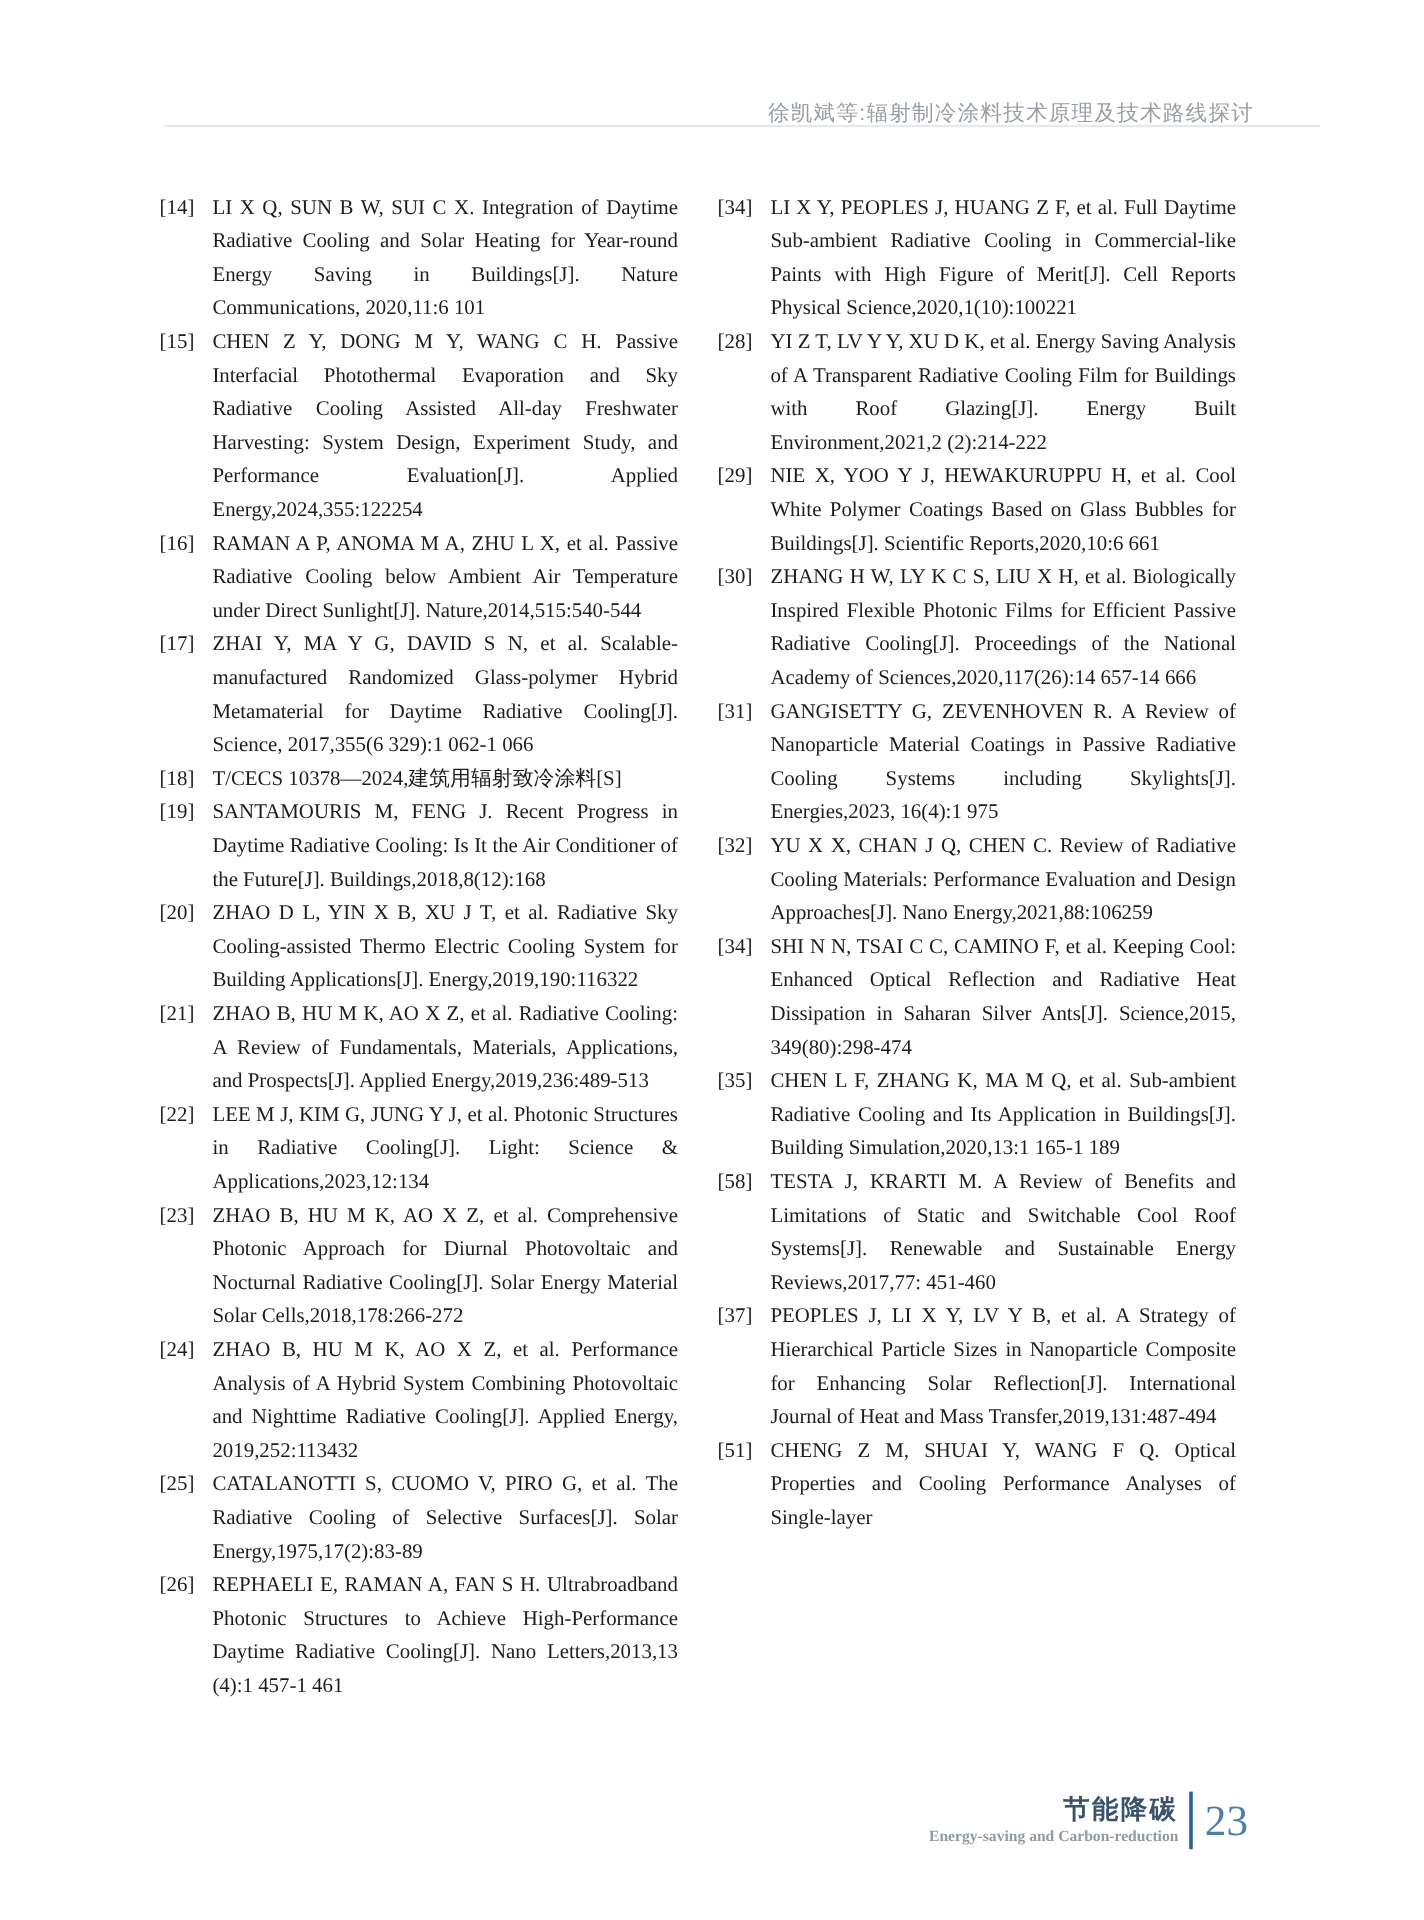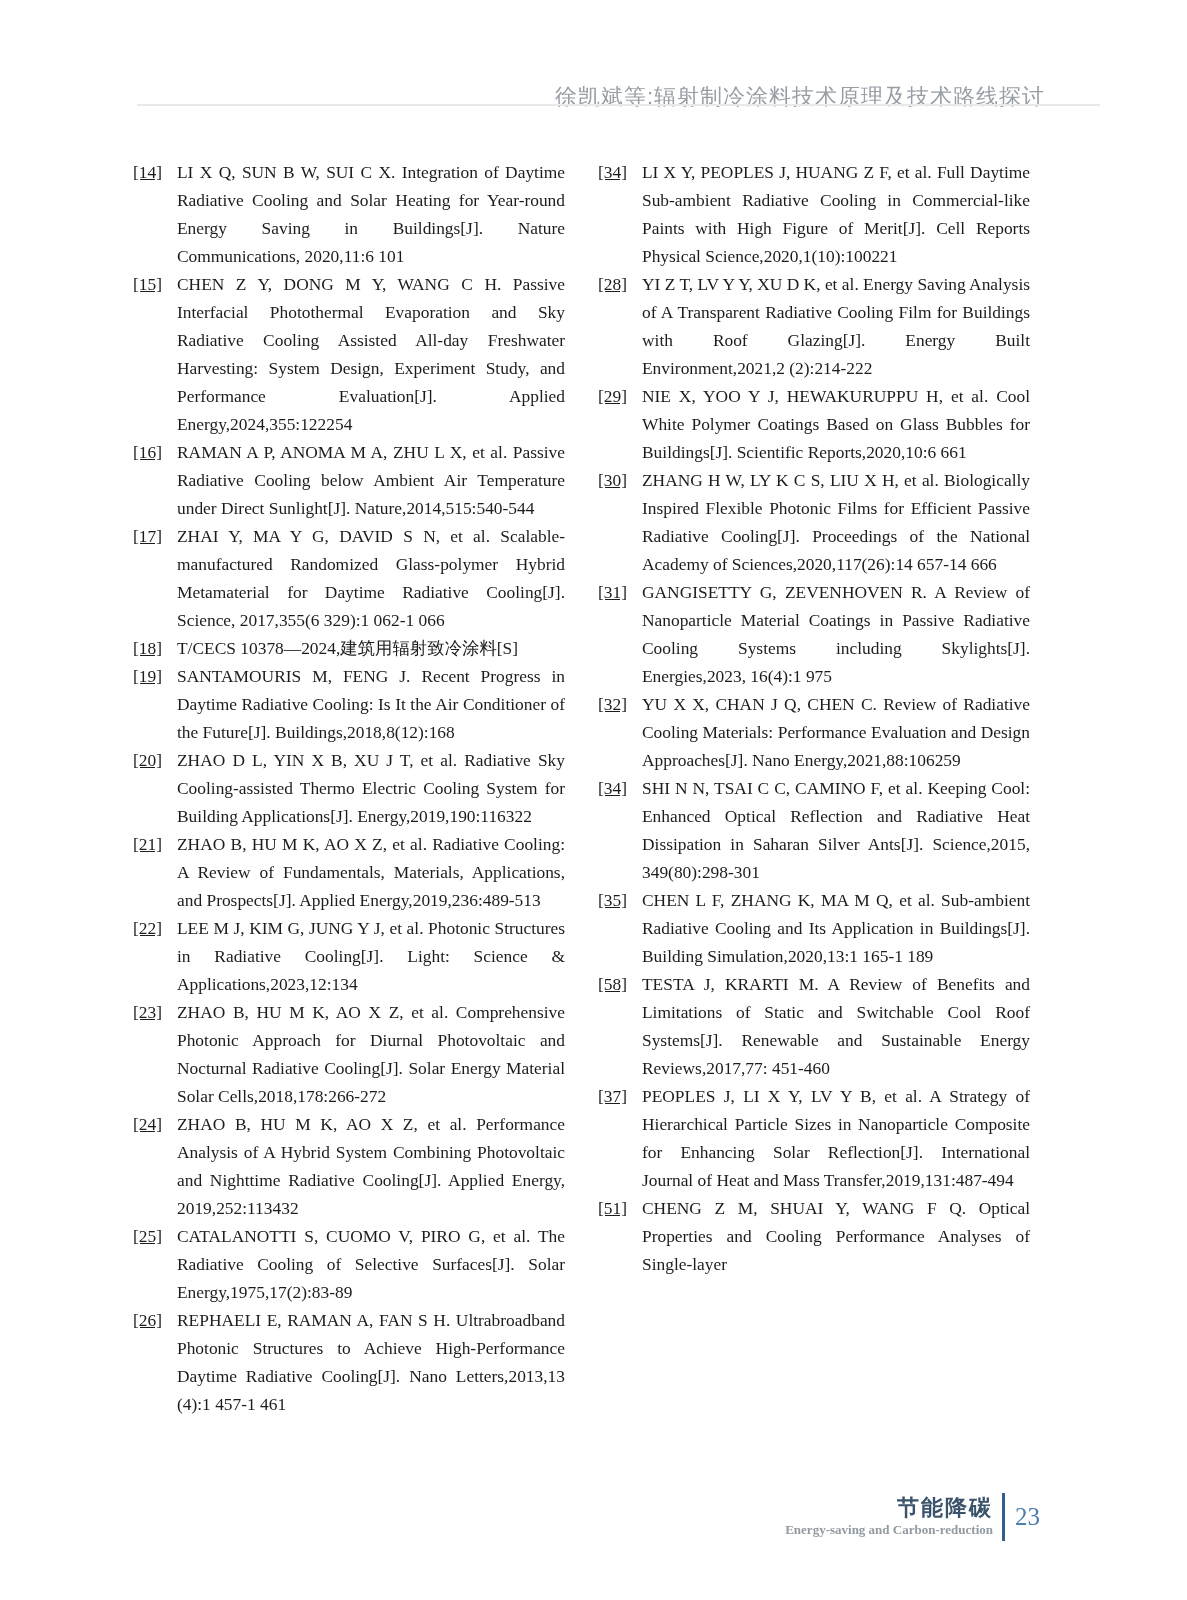--- a/index.html
+++ b/index.html
@@ -11,21 +11,21 @@
     position: relative;
     overflow: hidden;
   }
   .page { position: absolute; inset: 0; }
 
   
   .running-header {
     position: absolute;
     top: 82px; right: 142px;
     font-family: "Liberation Sans", sans-serif;
-    font-size: 22px;
+    font-size: 18px;
     letter-spacing: 1px;
     color: var(--header-gray, #979ea5);
   }
   .header-rule {
     position: absolute;
     top: 104px; left: 137px; width: 963px; height: 2px;
     background: #e9e9e9;
   }
 
   
@@ -41,21 +41,20 @@
     padding-left: 44px;
     font-size: 17.4px;
     line-height: 28px;
     text-align: justify;
     text-justify: inter-word;
   }
   .ref-num {
     position: absolute;
     left: 0; top: 0;
     text-align: right;
-    text-decoration: underline;
   }
 
   
   .footer {
     position: absolute;
     right: 147px; bottom: 62px;
     display: flex;
     align-items: stretch;
   }
   .footer-brand { text-align: right; padding-right: 9px; }
@@ -76,21 +75,21 @@
     margin-top: 2px;
     white-space: nowrap;
   }
   .footer-bar {
     width: 3px;
     background: var(--footer-bar, #30608e);
     margin: -3px 0;
   }
   .footer-page {
     font-family: "Liberation Serif", serif;
-    font-size: 25px;
+    font-size: 36px;
     color: var(--footer-blue, #4c7dac);
     padding-left: 10px;
     align-self: center;
     line-height: 30px;
   }
 </style>
 </head>
 <body>
 
 <div class="page">
@@ -174,21 +173,21 @@
         <div class="ref">
           <span class="ref-num">[31]</span><span class="ref-text">GANGISETTY G, ZEVENHOVEN R. A Review of Nanoparticle Material Coatings in Passive Radiative Cooling Systems including Skylights[J]. Energies,2023, 16(4):1 975</span>
         </div>
 
         <div class="ref">
           <span class="ref-num">[32]</span><span class="ref-text">YU X X, CHAN J Q, CHEN C. Review of Radiative Cooling Materials: Performance Evaluation and Design Approaches[J]. Nano Energy,2021,88:106259</span>
         </div>
 
 
         <div class="ref">
-          <span class="ref-num">[34]</span><span class="ref-text">SHI N N, TSAI C C, CAMINO F, et al. Keeping Cool: Enhanced Optical Reflection and Radiative Heat Dissipation in Saharan Silver Ants[J]. Science,2015, 349(80):298-301</span>
+          <span class="ref-num">[34]</span><span class="ref-text">SHI N N, TSAI C C, CAMINO F, et al. Keeping Cool: Enhanced Optical Reflection and Radiative Heat Dissipation in Saharan Silver Ants[J]. Science,2015, 349(80):298-474</span>
         </div>
 
         <div class="ref">
           <span class="ref-num">[35]</span><span class="ref-text">CHEN L F, ZHANG K, MA M Q, et al. Sub-ambient Radiative Cooling and Its Application in Buildings[J]. Building Simulation,2020,13:1 165-1 189</span>
         </div>
 
         <div class="ref">
           <span class="ref-num">[58]</span><span class="ref-text">TESTA J, KRARTI M. A Review of Benefits and Limitations of Static and Switchable Cool Roof Systems[J]. Renewable and Sustainable Energy Reviews,2017,77: 451-460</span>
         </div>
 

